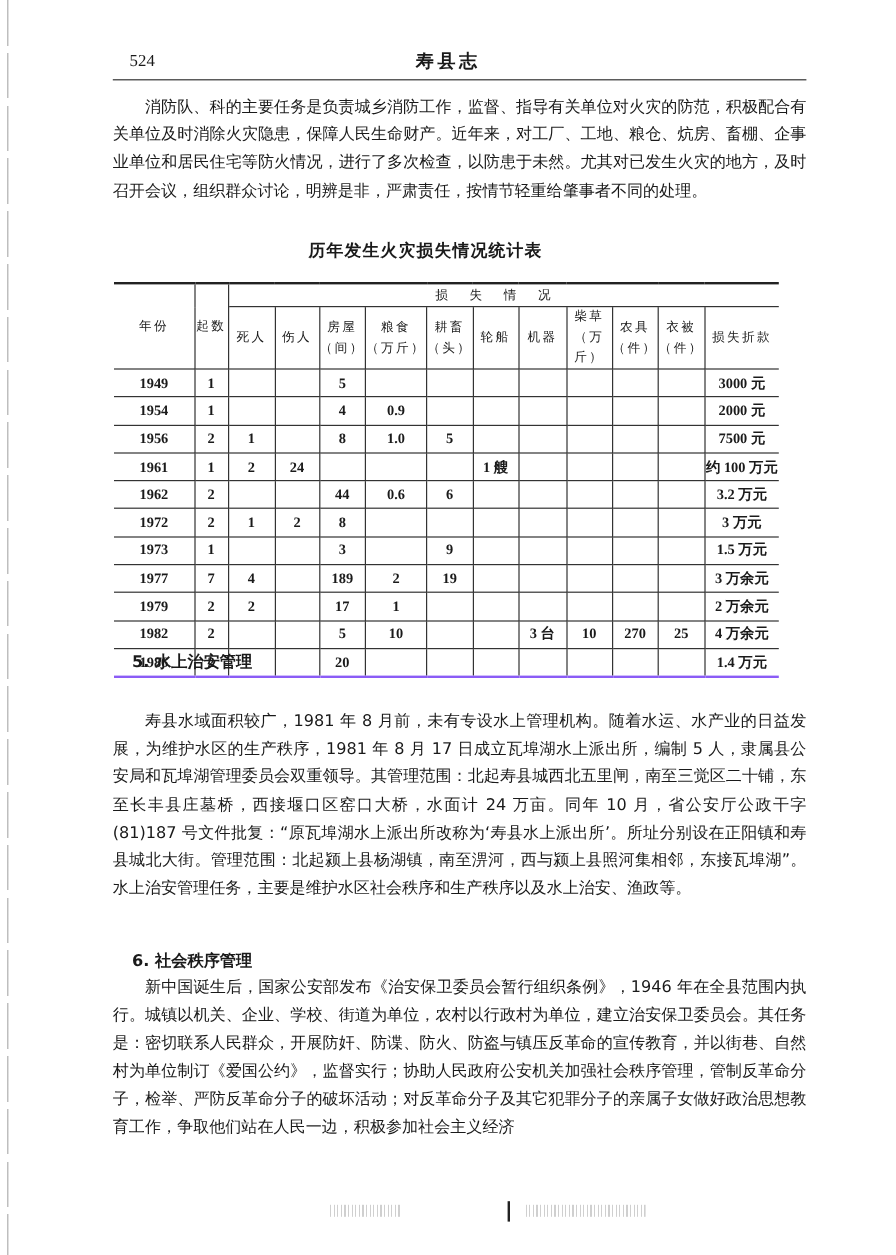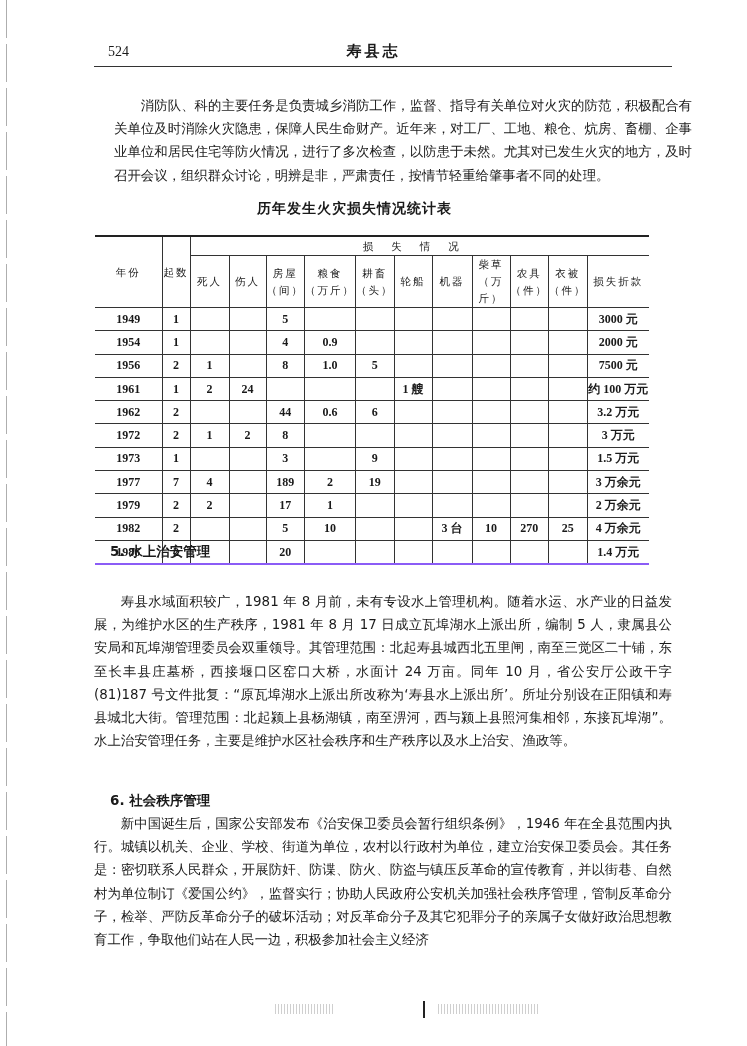--- a/index.html
+++ b/index.html
@@ -7,21 +7,21 @@
          font-family: "DejaVu Serif", "Liberation Serif", serif; color: #1a1a1a; }
   .scan-edge { position: absolute; left: 6px; top: 0; width: 1px; height: 1046px;
                background: repeating-linear-gradient(to bottom, #9a9a9a 0 38px, transparent 38px 44px); opacity: .8; }
   .page-number { position: absolute; left: 108px; top: 44px; font-size: 14px; font-family: "Liberation Serif", serif; }
   .running-title { position: absolute; left: 0; width: 747px; top: 42px; text-align: center;
                    font-size: 15px; font-weight: bold; letter-spacing: 3px; font-family: "DejaVu Sans", sans-serif; }
   .header-rule { position: absolute; left: 94px; width: 578px; top: 66px; height: 0;
                  border-top: 1px solid #333; }
   .para { position: absolute; left: 94px; width: 578px; font-size: 13.4px; line-height: 23.2px;
           text-align: justify; text-indent: 2em; margin: 0; font-family: "DejaVu Sans", sans-serif; }
-  #p1 { top: 94px; margin-left: 20px; }
+  #p1 { top: 78px; }
   .table-title { position: absolute; left: 0; width: 709px; top: 200px; text-align: center;
                  font-size: 14px; font-weight: bold; font-family: "DejaVu Sans", sans-serif; letter-spacing: 1px; }
   table.fire { position: absolute; left: 95px; top: 235px; border-collapse: collapse;
                font-size: 11.5px; font-family: "Liberation Serif", serif; }
   table.fire td, table.fire th { border: 1px solid #333; padding: 0; text-align: center; font-weight: normal; }
   table.fire tr:first-child th { border-top: 2px solid #222; }
   table.fire tr:last-child td { border-bottom: 2px solid #8b5cf6; text-align: center; }
   table.fire td:first-child, table.fire th:first-child { border-left: none; }
   table.fire td:last-child, table.fire th:last-child { border-right: none; }
   table.fire th { font-family: "DejaVu Sans", sans-serif; font-size: 10.5px; letter-spacing: 2px; line-height: 17px; margin-top: 12px; }

